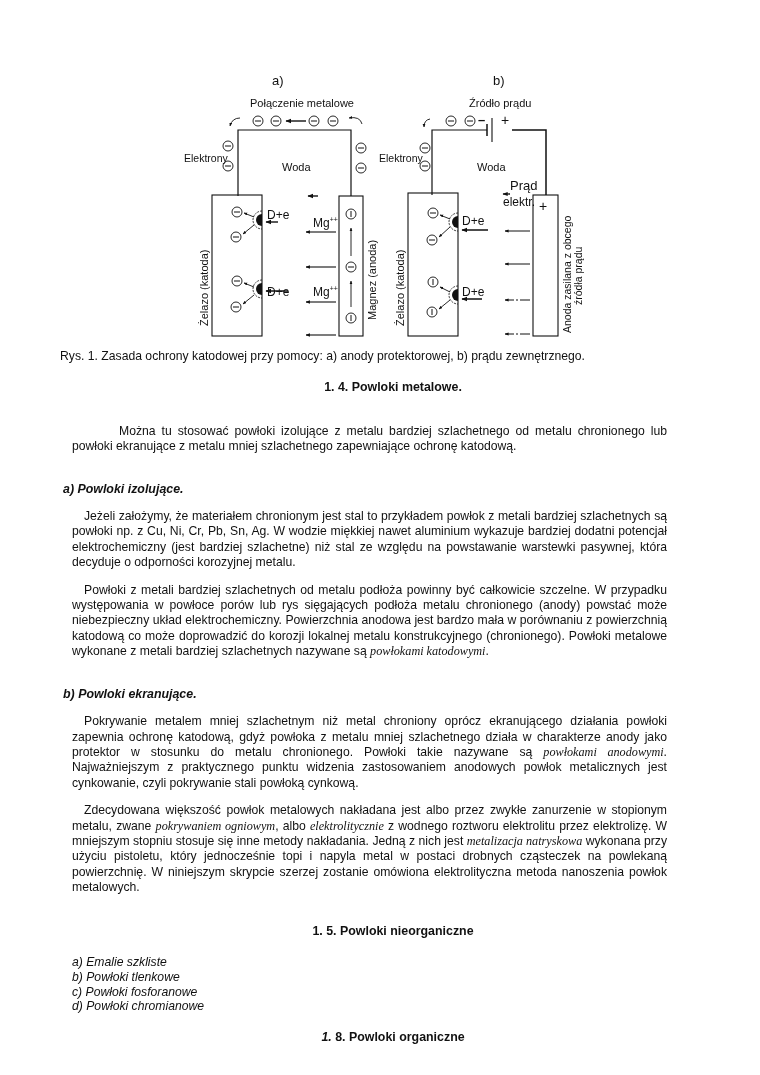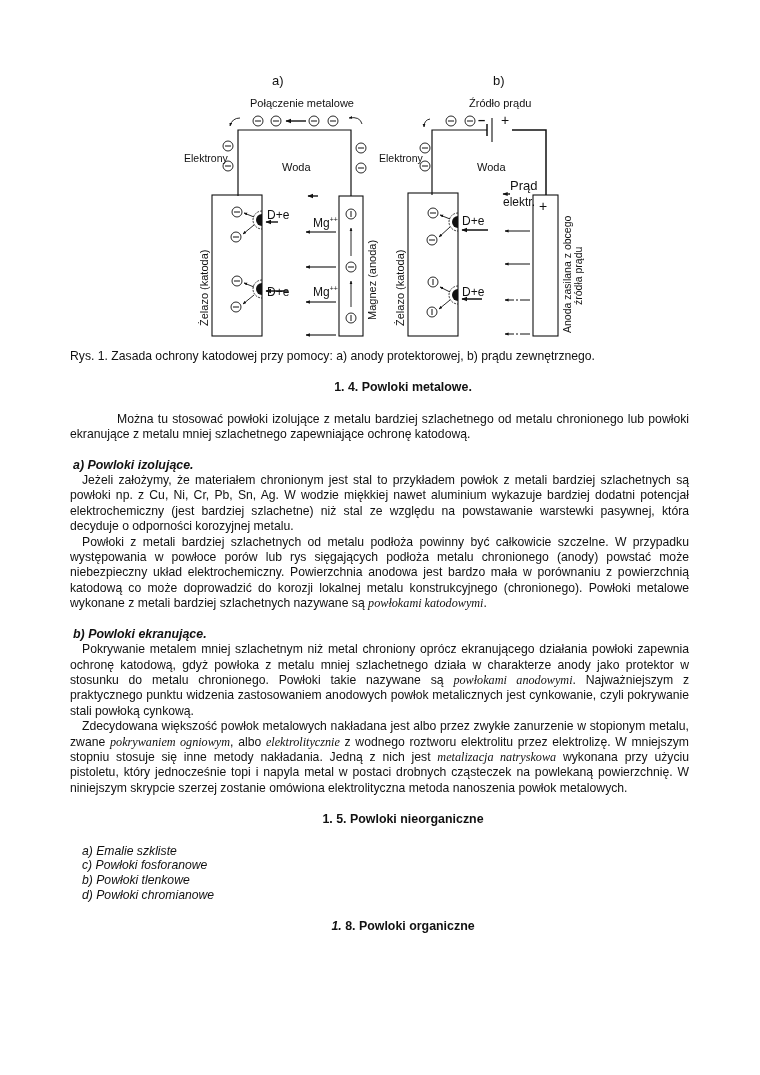--- a/index.html
+++ b/index.html
@@ -1,26 +1,26 @@
 <!DOCTYPE html>
 <html><head>
   <meta charset="utf-8">
   <style>
     html, body { margin: 0; padding: 0; background: #ffffff; }
     body { width: 760px; height: 1075px; position: relative; overflow: hidden;
            font-family: "Liberation Sans", sans-serif; color: #111; }
     .figure { position: absolute; left: 0; top: 0; width: 760px; height: 345px; }
     .figure svg { position: absolute; left: 0; top: 0; }
     .figure svg text { font-family: "Liberation Sans", sans-serif; fill: #111; }
-    .page-text { position: absolute; left: 70px; top: 349px; width: 619px;
+    .page-text { position: absolute; left: 60px; top: 349px; width: 619px;
                  font-size: 12.2px; line-height: 15.4px; }
     .caption { margin: 0; white-space: nowrap; }
     h2.section { font-size: 12.4px; font-weight: bold; margin: 0; padding-left: 47px; text-align: center; }
     h3.sub { font-size: 12.4px; font-weight: bold; margin: 0; padding-left: 3px; font-style: italic; }
-    p.para { margin: 0; text-align: justify; }
+    p.para { margin: 12px; text-align: justify; }
     p.indent1 { text-indent: 47px; }
     p.indent2 { text-indent: 12px; }
     .gap-lg { height: 16px; }
     .gap-md { height: 15px; }
     ul.list { list-style: none; margin: 0; padding: 0 0 0 12px; font-style: italic; }
     ul.list li { margin: 0; line-height: 14.8px; }
     em { font-style: italic; font-family: Liberation Serif, serif; }
     .italic-num { font-style: italic; }
   </style>
 </head>
@@ -212,21 +212,21 @@
 
   <h3 class="sub">b) Powloki ekranujące.</h3>
   <p class="para indent2"><span>Pokrywanie metalem mniej szlachetnym niż metal chroniony oprócz ekranującego  działania powłoki zapewnia ochronę katodową, gdyż powłoka z metalu mniej szlachetnego działa w charakterze anody jako protektor w stosunku do metalu chronionego. Powłoki takie nazywane są </span><em>powłokami anodowymi</em><span>. Najważniejszym z praktycznego punktu widzenia zastosowaniem anodowych powłok metalicznych jest cynkowanie, czyli pokrywanie stali powłoką cynkową.</span></p>
   <p class="para indent2"><span>Zdecydowana większość powłok metalowych  nakładana jest albo przez zwykłe zanurzenie w stopionym metalu, zwane </span><em>pokrywaniem ogniowym</em><span>, albo </span><em>elektrolitycznie</em><span> z wodnego roztworu elektrolitu przez elektrolizę. W mniejszym stopniu stosuje się inne metody nakładania. Jedną z nich jest </span><em>metalizacja natryskowa</em><span> wykonana przy użyciu pistoletu, który jednocześnie topi i napyla metal w postaci drobnych cząsteczek na powlekaną powierzchnię. W niniejszym skrypcie szerzej zostanie omówiona elektrolityczna metoda nanoszenia powłok metalowych.</span></p>
   <div class="gap-lg"></div>
 
   <h2 class="section">1. 5. Powloki nieorganiczne</h2>
   <div class="gap-lg"></div>
   <ul class="list">
     <li>a) Emalie szkliste</li>
+    <li>b) Powłoki tlenkowe</li>
     <li>c) Powłoki fosforanowe</li>
-    <li>b) Powłoki tlenkowe</li>
     <li>d) Powłoki chromianowe</li>
   </ul>
   <div class="gap-lg"></div>
 
   <h2 class="section"><span class="italic-num">1.</span><span> 8. Powloki organiczne</span></h2>
   <div class="gap-lg"></div>
 </div>
 
 </body></html>

